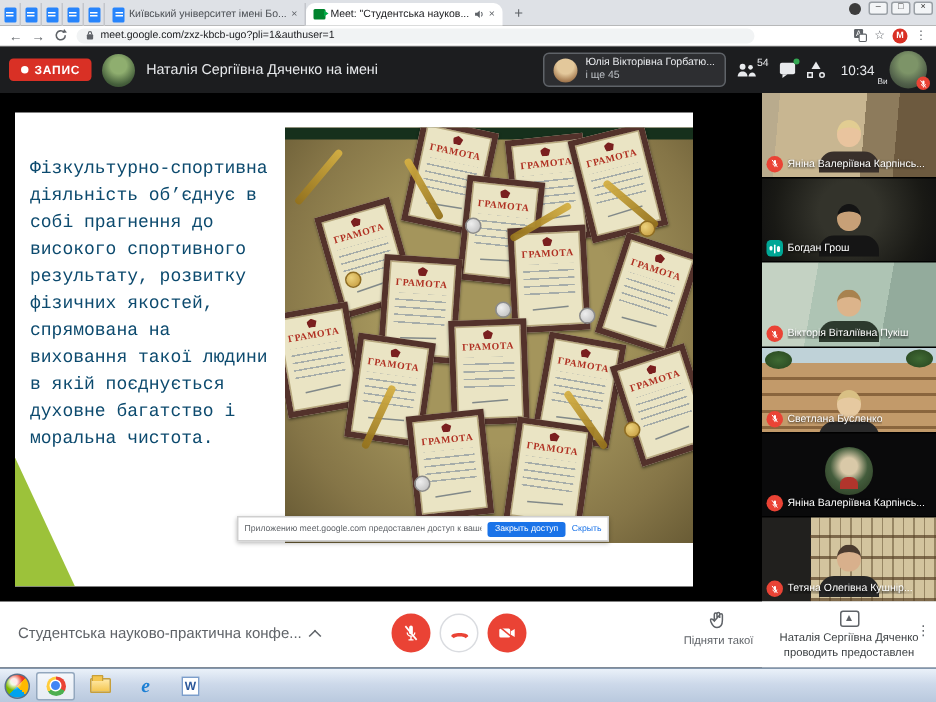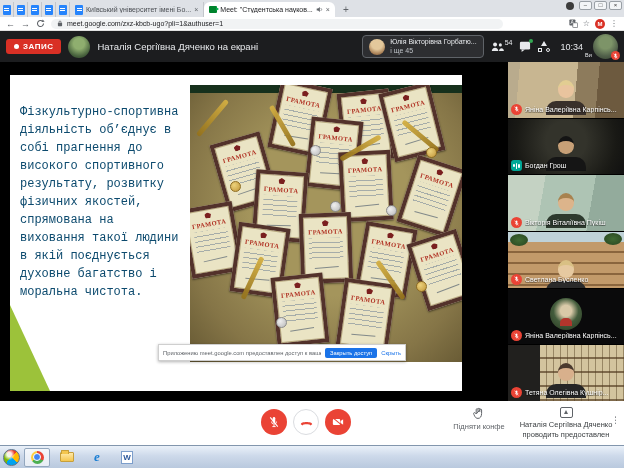--- a/index.html
+++ b/index.html
@@ -205,21 +205,21 @@
       <span class="kebab">⋮</span>
     </div>
   </div>
 
   <div class="meetbar">
     <div class="recpill">
       <span class="recdot"></span>
       <span>ЗАПИС</span>
     </div>
     <div class="avatar24"></div>
-    <div class="presenttitle">Наталія Сергіївна Дяченко на екрані</div>
+    <div class="presenttitle">Наталія Сергіївна Дяченко на імені</div>
     <div class="hdr-pill">
       <div class="avatar18"></div>
       <div class="lines">
         <span class="l1">Юлія Вікторівна Горбатю...</span>
         <span class="l2">і ще 45</span>
       </div>
     </div>
     <div class="hicon">
       <svg width="13" height="11" viewBox="0 0 16 13">
           <circle cx="5" cy="4" r="2.4" fill="#e8eaed"></circle>
@@ -467,20 +467,24 @@
               <path d="M2 5a2.2 2.2 0 0 0 4.4 0M4.2 7v2" stroke="#fff" stroke-width="1" fill="none"></path>
               <line x1="1" y1="1" x2="7" y2="9" stroke="#fff" stroke-width="1.1"></line>
             </svg>
           </span>
           <span class="pname">Тетяна Олегівна Кушнір...</span>
         </div>
     </div>
   </div>
 
   <div class="bottombar">
+    <div class="meetname">
+      <span>Студентська науково-практична конфе...</span>
+      <i class="chev"></i>
+    </div>
     <div class="callbtns">
       <div class="rbtn red">
         <svg width="10" height="12" viewBox="0 0 12 14">
             <rect x="4.5" y="1" width="3" height="7" rx="1.5" fill="#fff"></rect>
             <path d="M3 6.5a3 3 0 0 0 6 0M6 10v2.5M4 12.5h4" stroke="#fff" stroke-width="1.1" fill="none"></path>
             <line x1="1.5" y1="1.5" x2="10.5" y2="12.5" stroke="#fff" stroke-width="1.3"></line>
           </svg>
       </div>
       <div class="rbtn white">
         <svg width="13" height="7" viewBox="0 0 16 8">
@@ -492,21 +496,21 @@
             <rect x="1" y="2" width="8.5" height="7" rx="1.2" fill="#fff"></rect>
             <polygon points="10,4.2 13,2.4 13,8.6 10,6.8" fill="#fff"></polygon>
             <line x1="1.5" y1="1" x2="12.5" y2="10" stroke="#ea4335" stroke-width="1.2"></line>
           </svg>
       </div>
     </div>
     <div class="raisehand">
       <svg width="12" height="13" viewBox="0 0 12 13">
           <path d="M3.2 6V2.6a.9.9 0 0 1 1.8 0V5m0-2.8a.9.9 0 0 1 1.8 0V5m0-2a.9.9 0 0 1 1.8 0v3.4c0 3-1.3 5-3.6 5-1.9 0-2.8-1-3.8-3.3-.5-1.1-.9-1.9-.3-2.3.6-.4 1.3 0 2.3 1.2z" fill="none" stroke="#5f6368" stroke-width="1"></path>
         </svg>
-      <span>Підняти конфе</span>
+      <span>Підняти такої</span>
     </div>
   </div>
 
   <div class="presentpanel">
     <div class="pboxicon"></div>
     <div class="ptxt">Наталія Сергіївна Дяченко</div>
     <div class="ptxt" style="margin-top:-2px">проводить предоставлен</div>
     <span class="paneldots">⋮</span>
   </div>
 

